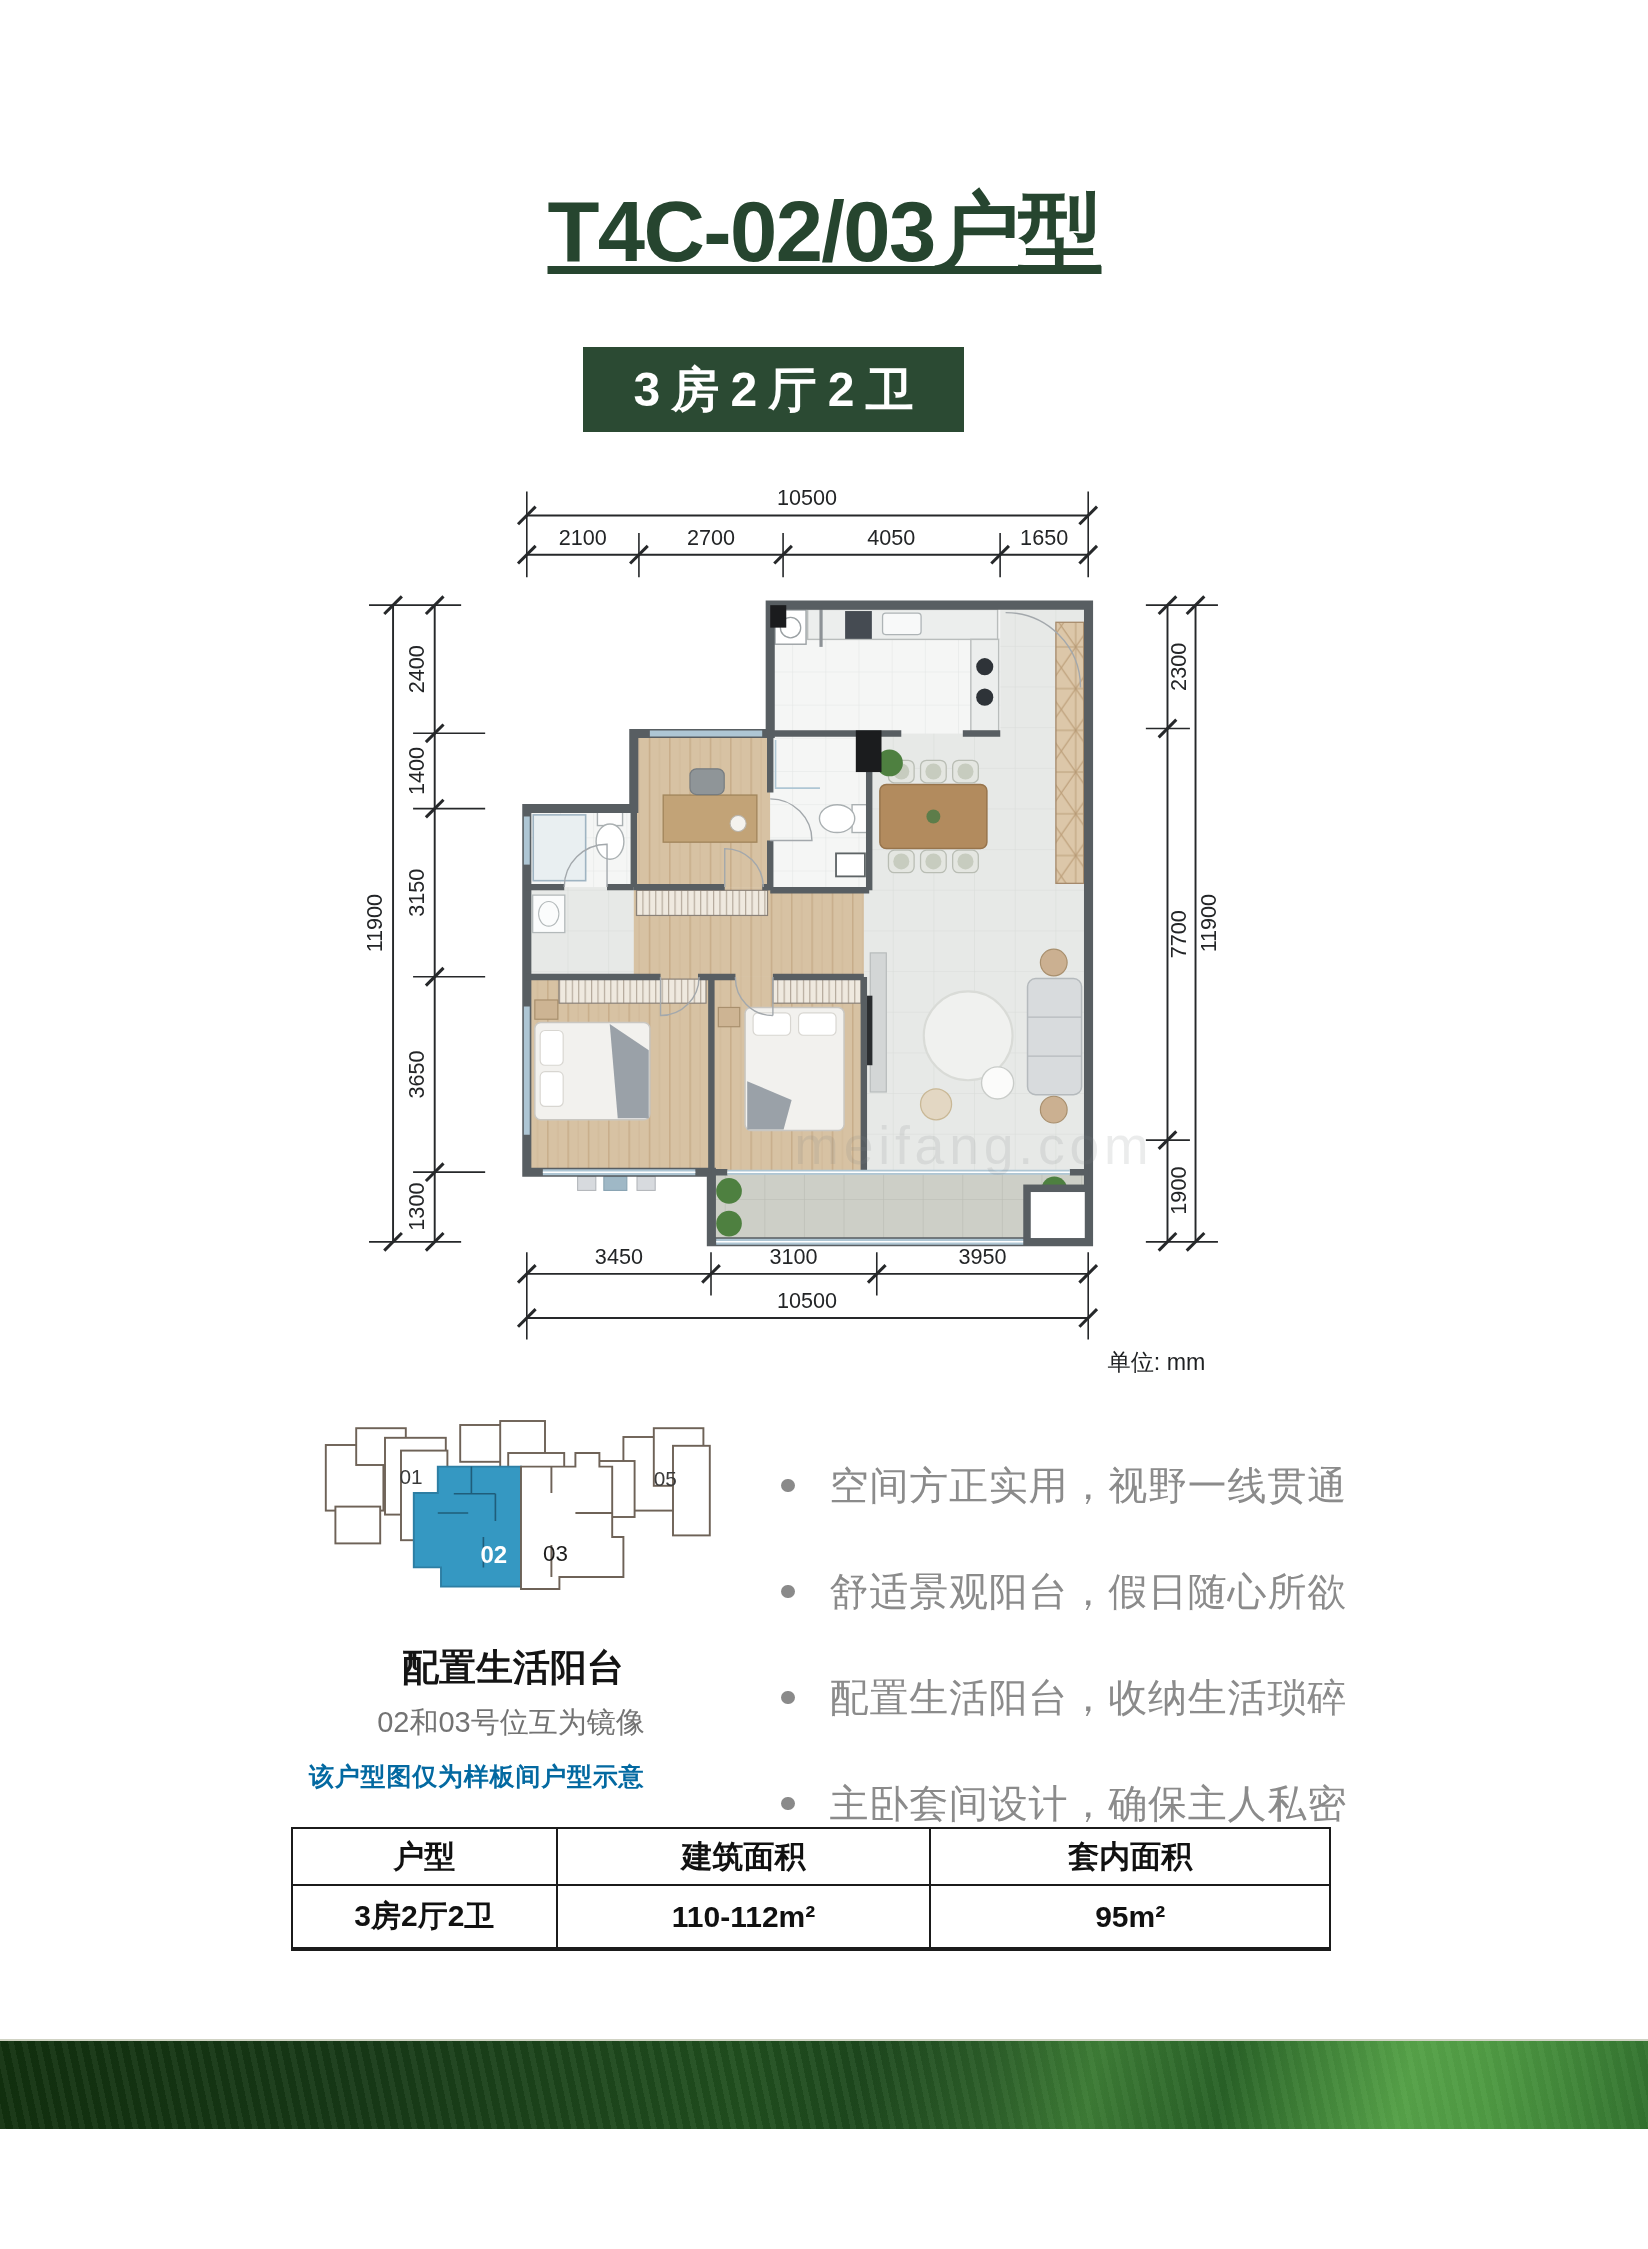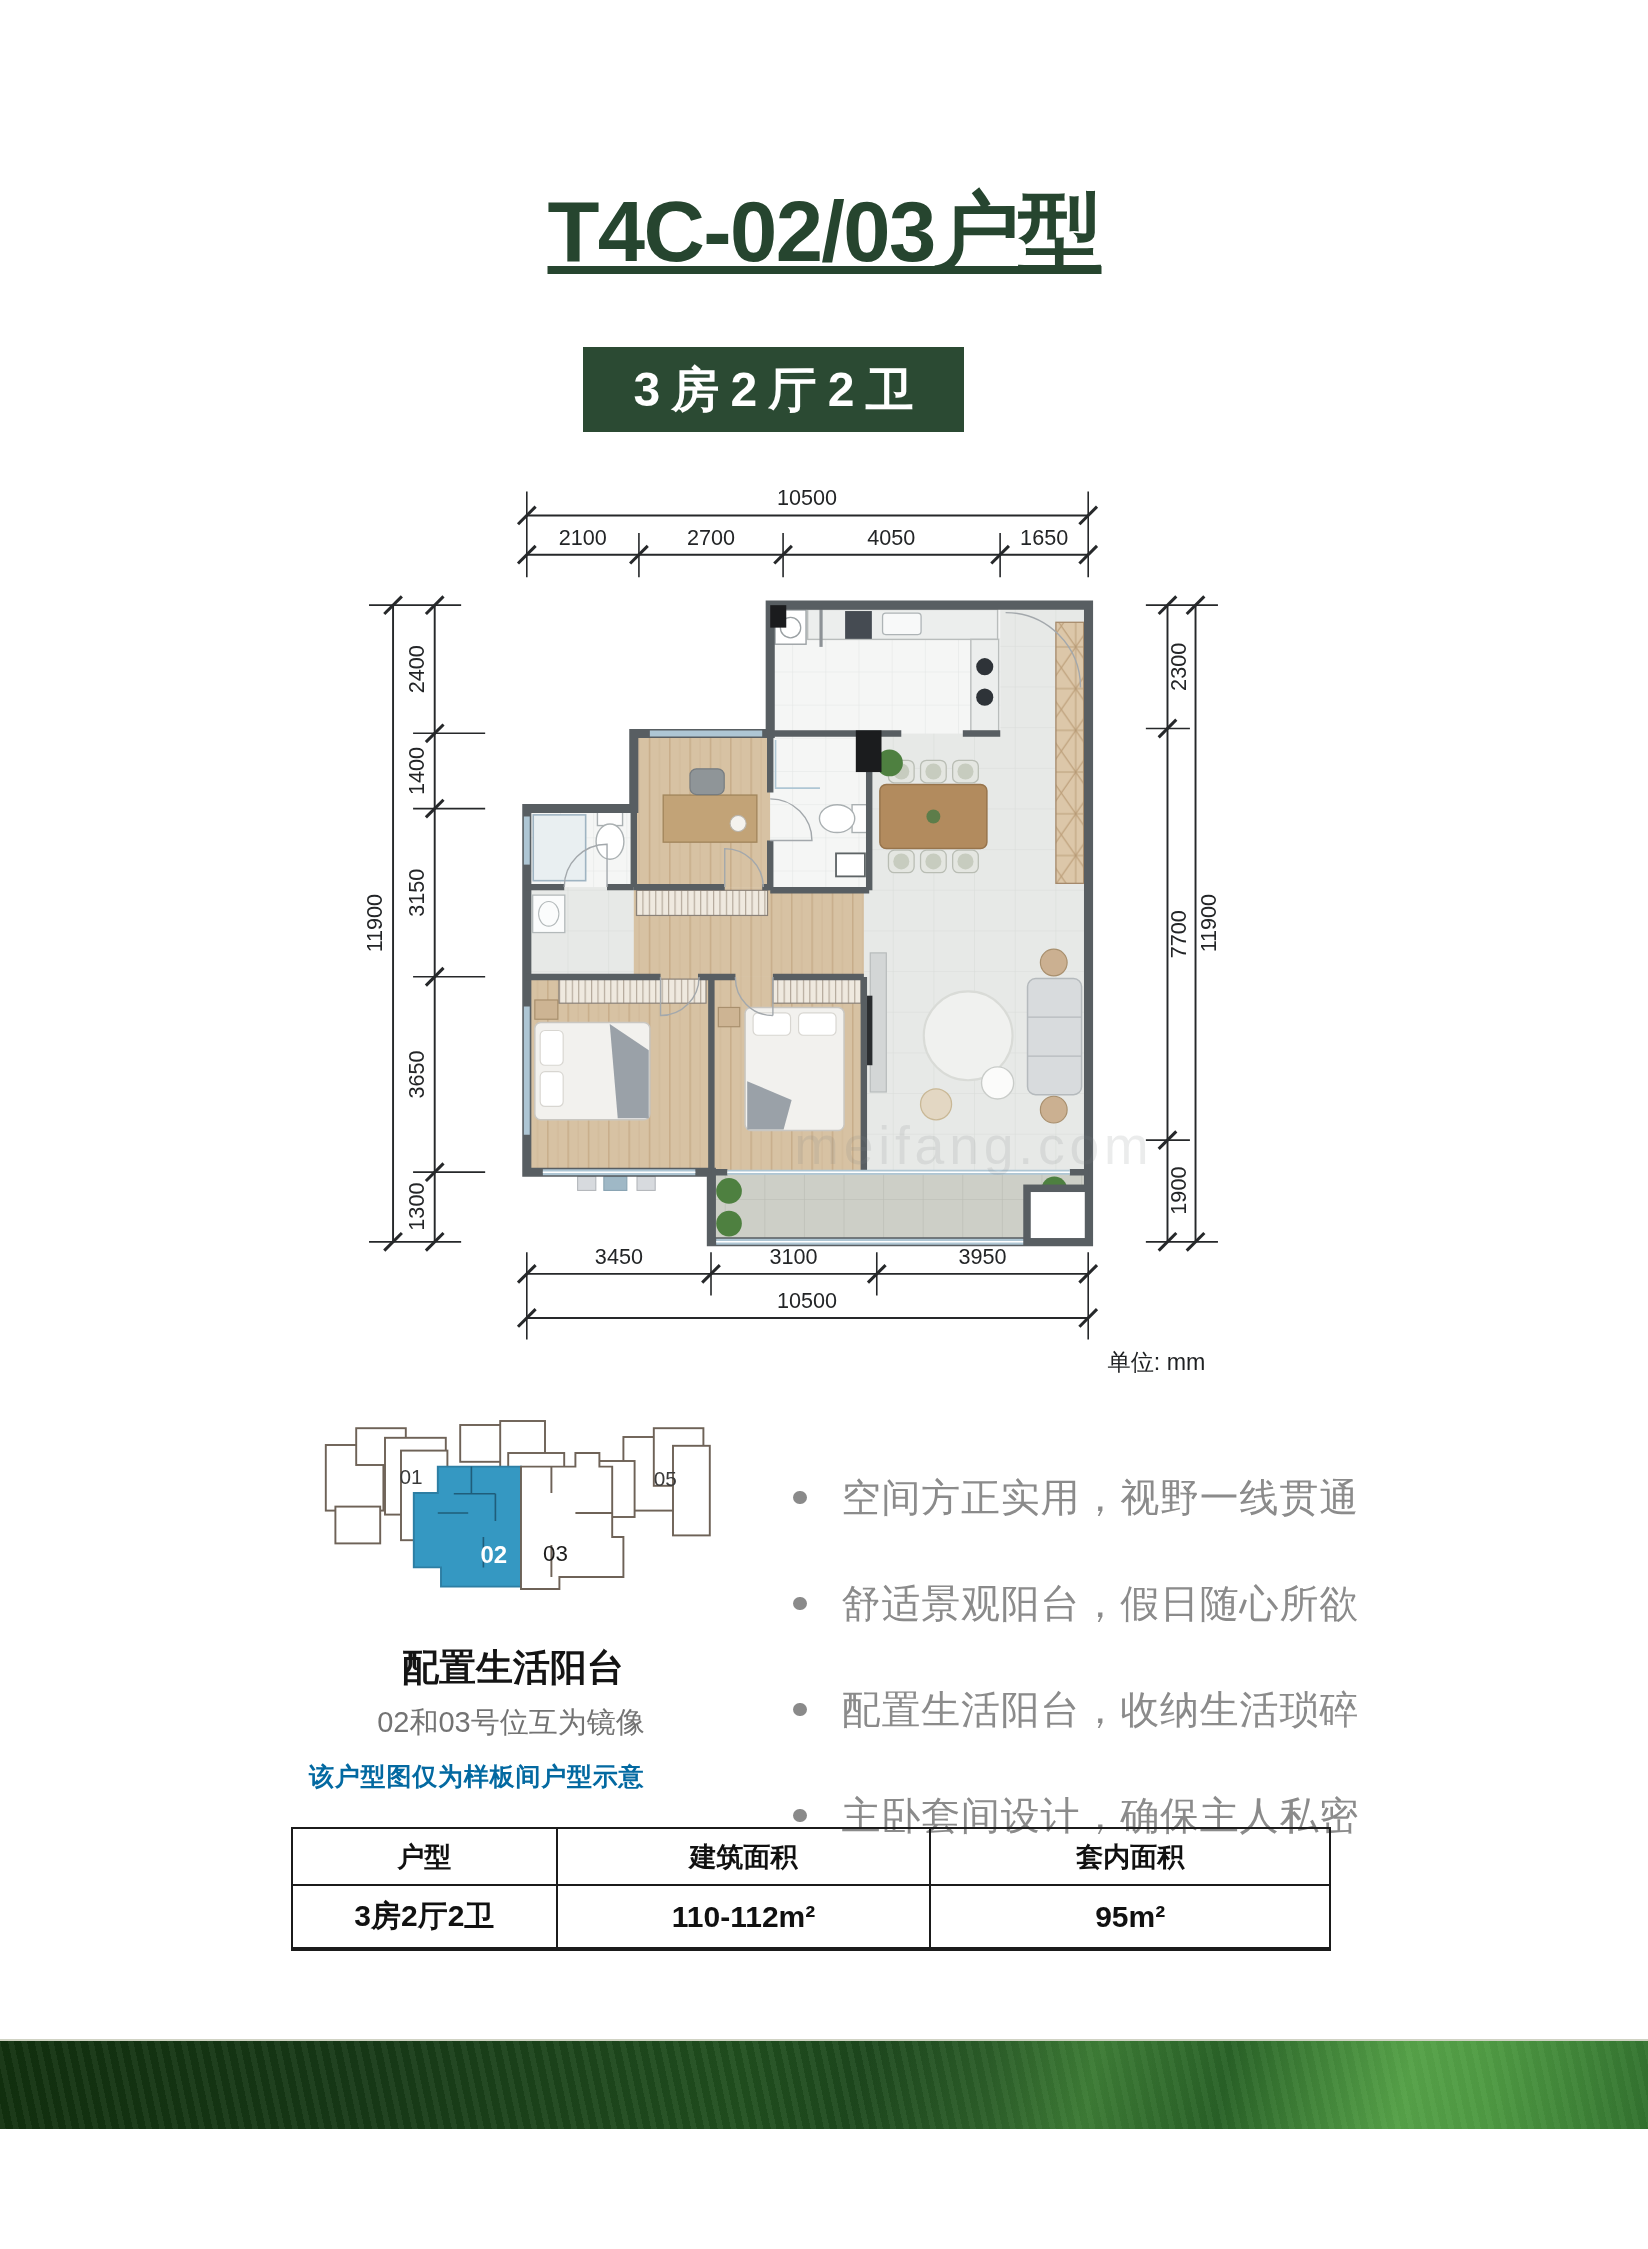--- a/index.html
+++ b/index.html
@@ -28,30 +28,30 @@
   .glass{stroke:#aec6d4;fill:none;}
   .door{stroke:#a3a8ac;stroke-width:26;fill:none;}
   .wm{font-size:1000px;fill:#7e8486;opacity:0.15;letter-spacing:90px;font-family:"Liberation Sans",sans-serif;}
 
   
   .kpsvg{left:311px;top:1417px;}
   .kp-caption{left:311px;top:1643px;width:404px;text-align:center;font-size:37px;font-weight:bold;color:#141414;}
   .kp-sub{left:309px;top:1703px;width:404px;text-align:center;font-size:29px;color:#737373;}
 
   
-  .features{left:781px;top:1463px;width:577px;list-style:none;margin:12px;padding:0;}
+  .features{left:781px;top:1463px;width:577px;list-style:none;margin:0;padding:0;}
   .features li{display:flex;align-items:center;height:45px;margin-bottom:61px;
                font-size:39px;color:#8b8b8b;letter-spacing:0.8px;white-space:nowrap;}
   .dot{width:13.6px;height:13.6px;border-radius:50%;background:#8a8a8a;margin-right:35px;flex:0 0 auto;}
 
   
   .disclaimer{left:309px;top:1760px;font-size:25px;font-weight:bold;color:#0369a1;letter-spacing:0.8px;}
   .spec{left:291px;top:1827px;width:1040px;border-collapse:collapse;table-layout:fixed;}
   .spec th,.spec td{border:2.4px solid #1b1b1b;text-align:center;color:#111;}
-  .spec th{height:53px;font-size:27px;font-weight:bold;}
+  .spec th{height:53px;font-size:31px;font-weight:bold;}
   .spec td{height:59px;font-size:30px;font-weight:bold;}
   .spec tr:last-child td{border-bottom:4px solid #1b1b1b;}
   .c1{width:25.5%;}.c2{width:36%;}.c3{width:38.5%;}
 
   
   .band{left:0;top:2039px;width:1649px;height:90px;border-top:2.4px solid #cfd2c3;box-sizing:border-box;
     background:
       linear-gradient(100deg, rgba(90,170,75,0) 52%, rgba(95,175,78,0.45) 66%, rgba(40,95,35,0.25) 74%,
                       rgba(110,190,90,0.55) 85%, rgba(55,120,48,0.4) 100%),
       repeating-linear-gradient(78deg, rgba(255,255,255,0.045) 0 5.6px, rgba(0,0,0,0.05) 5.6px 13px),

